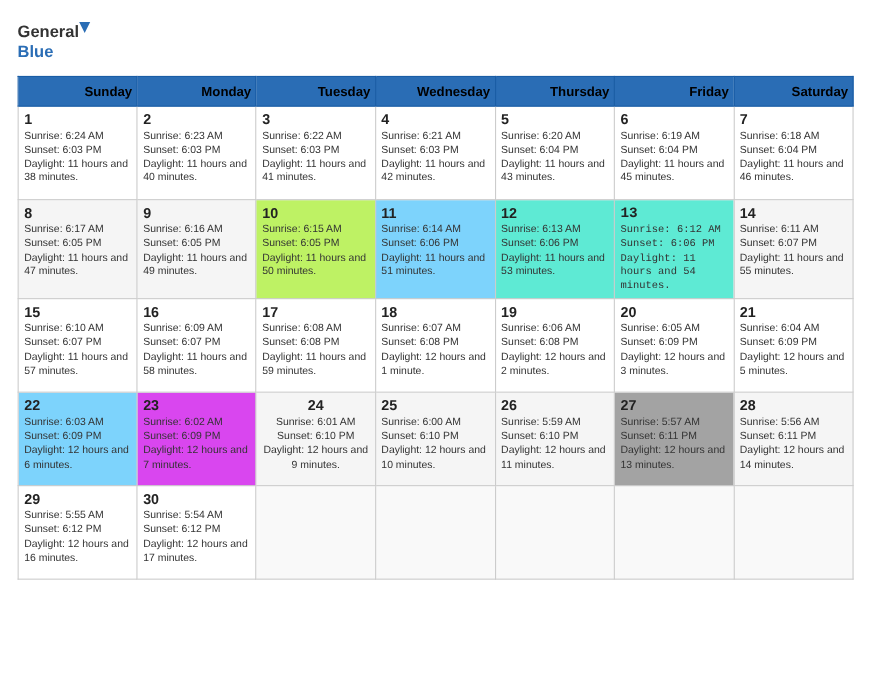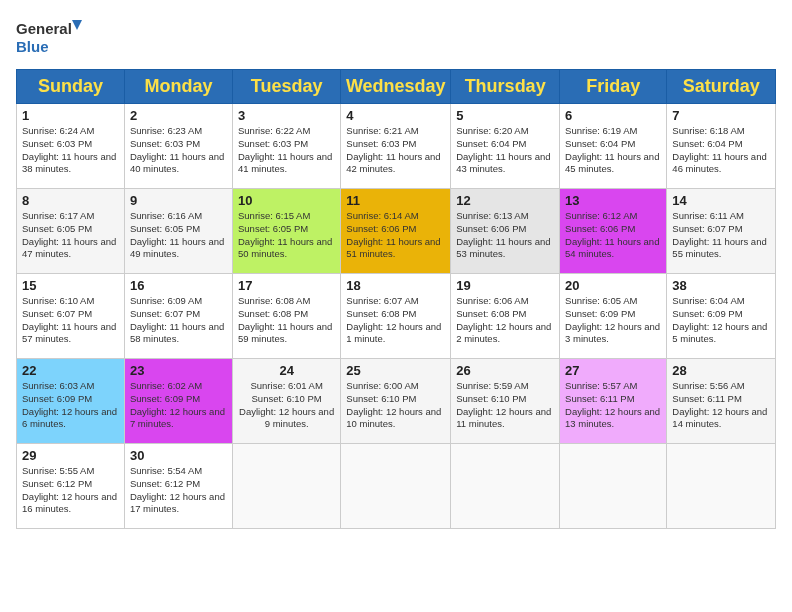--- a/index.html
+++ b/index.html
@@ -36,24 +36,24 @@
       font-size: 16px;
       color: #555;
     }
     .calendar {
       width: 100%;
       border-collapse: collapse;
       font-size: 10px;
     }
     .calendar th {
       background-color: #2a6db5;
-      color: #fde047;
+      color: #000000;
       padding: 6px 4px;
-      text-align: center;
-      font-size: 18px;
+      text-align: right;
+      font-size: 12px;
       font-weight: bold;
       border: 1px solid #1a5da5;
     }
     .calendar td {
       border: 1px solid #ccc;
       vertical-align: top;
       padding: 4px 5px;
       width: 110px;
       height: 85px;
       background: #fff;
@@ -143,29 +143,29 @@
           <div class="day-detail">Sunrise: 6:17 AM<br>Sunset: 6:05 PM<br>Daylight: 11 hours and 47 minutes.</div>
         </td>
         <td style="background: rgb(245, 245, 245);">
           <span class="day-num">9</span>
           <div class="day-detail">Sunrise: 6:16 AM<br>Sunset: 6:05 PM<br>Daylight: 11 hours and 49 minutes.</div>
         </td>
         <td style="background: #bef264;">
           <span class="day-num">10</span>
           <div class="day-detail">Sunrise: 6:15 AM<br>Sunset: 6:05 PM<br>Daylight: 11 hours and 50 minutes.</div>
         </td>
-        <td style="background: #eab308;">
+        <td style="background: #7dd3fc;">
           <span class="day-num">11</span>
           <div class="day-detail">Sunrise: 6:14 AM<br>Sunset: 6:06 PM<br>Daylight: 11 hours and 51 minutes.</div>
         </td>
-        <td style="background: #e5e5e5;">
+        <td style="background: #5eead4;">
           <span class="day-num">12</span>
           <div class="day-detail">Sunrise: 6:13 AM<br>Sunset: 6:06 PM<br>Daylight: 11 hours and 53 minutes.</div>
         </td>
-        <td style="background: #d946ef;">
+        <td style="background: #5eead4; font-family: Liberation Mono, monospace;">
           <span class="day-num">13</span>
           <div class="day-detail">Sunrise: 6:12 AM<br>Sunset: 6:06 PM<br>Daylight: 11 hours and 54 minutes.</div>
         </td>
         <td style="background: rgb(245, 245, 245);">
           <span class="day-num">14</span>
           <div class="day-detail">Sunrise: 6:11 AM<br>Sunset: 6:07 PM<br>Daylight: 11 hours and 55 minutes.</div>
         </td>
       </tr>
       <tr>
         <td>
@@ -186,21 +186,21 @@
         </td>
         <td>
           <span class="day-num">19</span>
           <div class="day-detail">Sunrise: 6:06 AM<br>Sunset: 6:08 PM<br>Daylight: 12 hours and 2 minutes.</div>
         </td>
         <td>
           <span class="day-num">20</span>
           <div class="day-detail">Sunrise: 6:05 AM<br>Sunset: 6:09 PM<br>Daylight: 12 hours and 3 minutes.</div>
         </td>
         <td>
-          <span class="day-num">38</span>
+          <span class="day-num">21</span>
           <div class="day-detail">Sunrise: 6:04 AM<br>Sunset: 6:09 PM<br>Daylight: 12 hours and 5 minutes.</div>
         </td>
       </tr>
       <tr>
         <td style="background: #7dd3fc;">
           <span class="day-num">22</span>
           <div class="day-detail">Sunrise: 6:03 AM<br>Sunset: 6:09 PM<br>Daylight: 12 hours and 6 minutes.</div>
         </td>
         <td style="background: #d946ef;">
           <span class="day-num">23</span>
@@ -211,21 +211,21 @@
           <div class="day-detail">Sunrise: 6:01 AM<br>Sunset: 6:10 PM<br>Daylight: 12 hours and 9 minutes.</div>
         </td>
         <td style="background: rgb(245, 245, 245);">
           <span class="day-num">25</span>
           <div class="day-detail">Sunrise: 6:00 AM<br>Sunset: 6:10 PM<br>Daylight: 12 hours and 10 minutes.</div>
         </td>
         <td style="background: rgb(245, 245, 245);">
           <span class="day-num">26</span>
           <div class="day-detail">Sunrise: 5:59 AM<br>Sunset: 6:10 PM<br>Daylight: 12 hours and 11 minutes.</div>
         </td>
-        <td style="background: #f0abfc;">
+        <td style="background: #a3a3a3;">
           <span class="day-num">27</span>
           <div class="day-detail">Sunrise: 5:57 AM<br>Sunset: 6:11 PM<br>Daylight: 12 hours and 13 minutes.</div>
         </td>
         <td style="background: rgb(245, 245, 245);">
           <span class="day-num">28</span>
           <div class="day-detail">Sunrise: 5:56 AM<br>Sunset: 6:11 PM<br>Daylight: 12 hours and 14 minutes.</div>
         </td>
       </tr>
       <tr>
         <td>

